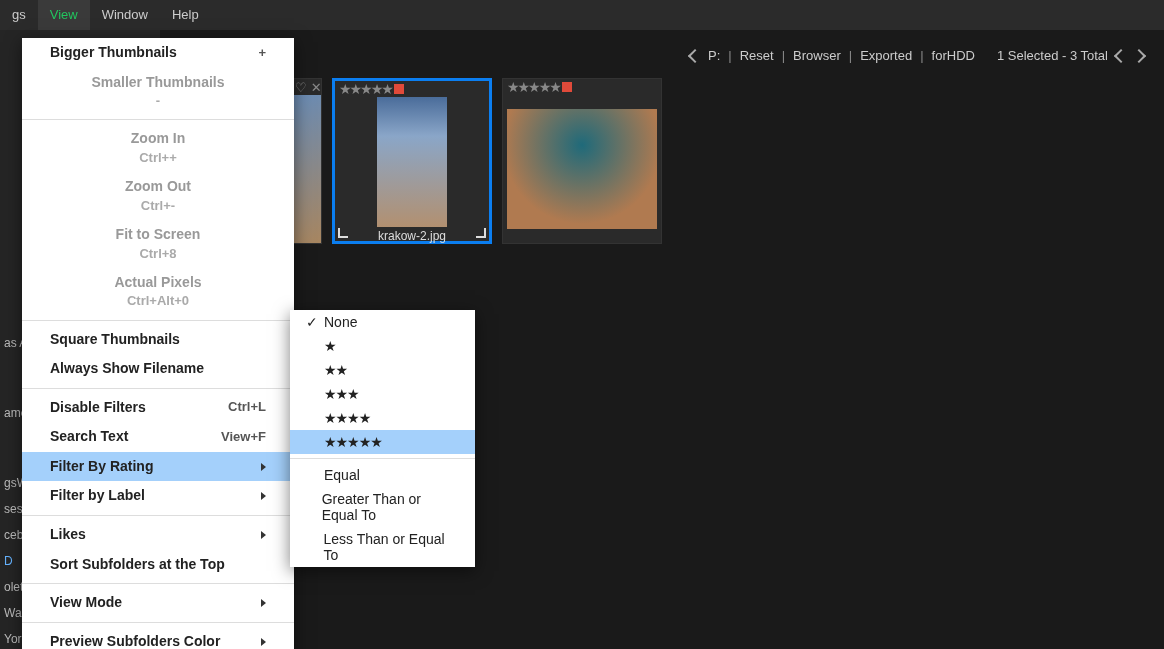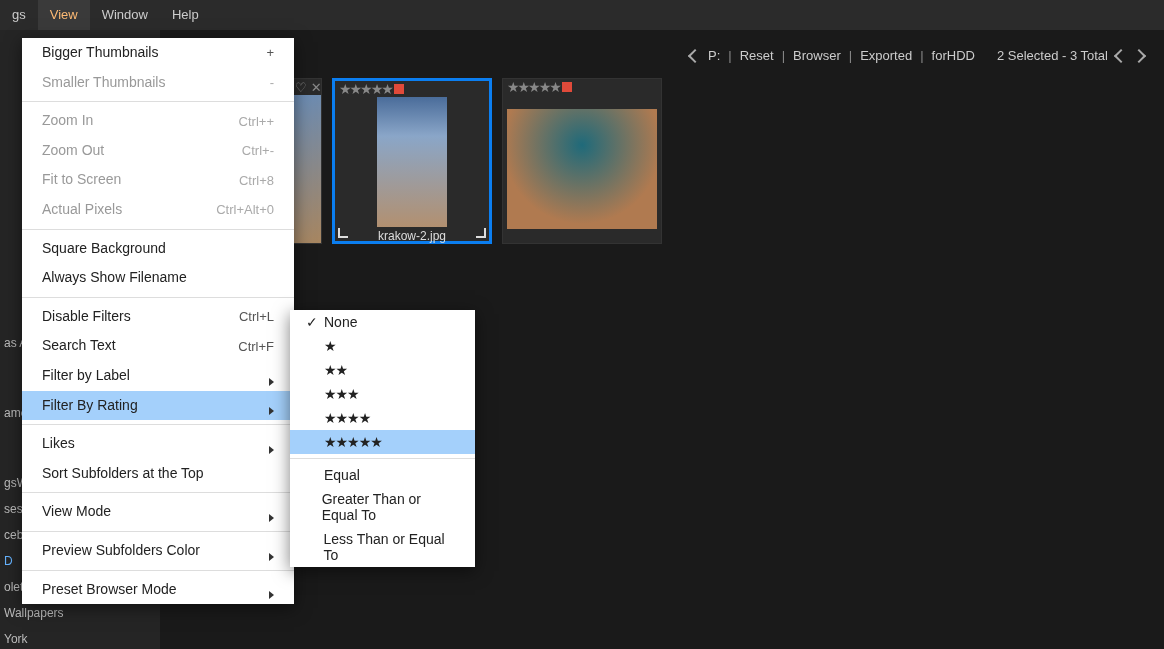--- a/index.html
+++ b/index.html
@@ -1,32 +1,32 @@
 <!DOCTYPE html>
 <html><head>
 <meta charset="utf-8">
 <style>
 * { box-sizing: border-box; margin: 0; padding: 0; font-family: 'Segoe UI', Tahoma, sans-serif; }
 body { width: 1164px; height: 649px; background: #1a1a1a; color: #e0e0e0; overflow: hidden; position: relative; font-size: 13px; }
 .menubar { display: flex; background: #2b2b2b; height: 30px; align-items: center; padding-left: 0; }
 .menubar-item { padding: 0 12px; height: 30px; line-height: 30px; color: #ccc; cursor: pointer; }
-.menubar-item.active { background: #3a3a3a; color: #fdba74; }
+.menubar-item.active { background: #3a3a3a; color: #22c55e; }
 .sidebar { position: absolute; left: 0; top: 30px; width: 160px; height: 619px; background: #252525; }
 .sidebar-item { padding: 6px 4px; color: #bbb; font-size: 12px; white-space: nowrap; overflow: hidden; }
 .sidebar-item.active { color: #66b3ff; }
 .content { position: absolute; left: 160px; top: 30px; right: 0; bottom: 0; background: #1a1a1a; }
 .path-bar { position: absolute; top: 18px; right: 20px; display: flex; align-items: center; gap: 8px; color: #ccc; font-size: 13px; }
 .chevron { display:inline-block; width: 10px; height: 10px; border-top: 2px solid #aaa; border-right: 2px solid #aaa; }
 .chevron.left { transform: rotate(-135deg); }
 .chevron.right { transform: rotate(45deg); }
 .dropdown { position: absolute; background: #fff; color: #222; box-shadow: 0 4px 16px rgba(0,0,0,0.5); }
 .dropdown.main { left: 22px; top: 38px; width: 272px; }
 .dropdown.sub { left: 290px; top: 310px; width: 185px; }
-.menu-row { display: flex; justify-content: space-between; align-items: flex-end; padding: 5px 20px; font-size: 14px; cursor: default; line-height: 1.4; }
-.menu-row.disabled { color: #999; }
+.menu-row { display: flex; justify-content: space-between; align-items: center; padding: 5px 28px; font-size: 14px; cursor: default; line-height: 1.4; font-weight: bold; }
+.menu-row.disabled { color: #999; flex-direction: column; }
 .menu-row.highlighted { background: #a4d0fb; }
 .menu-row .shortcut { color: #555; font-size: 13px; }
 .menu-row.disabled .shortcut { color:#aaa; }
 .menu-row .arrow { width:0; height:0; border-top:4px solid transparent; border-bottom:4px solid transparent; border-left:5px solid #333; }
 .menu-sep { height:1px; background:#ddd; margin: 4px 0; }
 .sub-row { display:flex; align-items:center; padding:4px 16px; font-size:14px; cursor:default; }
 .sub-row .check { width:18px; }
 .sub-row.highlighted { background:#a4d0fb; }
 .stars { letter-spacing:-1px; }
 .thumb-area { position:absolute; left:290px; top:78px; display:flex; gap:10px; }
@@ -82,21 +82,21 @@
     <span>P:</span>
       <span class="pipe">|</span>
     <span>Reset</span>
       <span class="pipe">|</span>
     <span>Browser</span>
       <span class="pipe">|</span>
     <span>Exported</span>
       <span class="pipe">|</span>
     <span>forHDD</span>
     <span style="width:6px"></span>
-    <span>2 Selected - 3 Total</span>
+    <span>1 Selected - 3 Total</span>
     <span class="chevron left"></span>
     <span class="chevron right"></span>
   </div>
 </div>
 
 <div class="thumb-area">
   <div class="thumb partial1">
     <div class="icon-group">
       <span class="icon-heart">♡</span>
       <span class="icon-x">✕</span>
@@ -152,45 +152,45 @@
       <span>Fit to Screen</span>
       <span class="shortcut">Ctrl+8</span>
     </div>
   <div class="menu-row disabled">
       <span>Actual Pixels</span>
       <span class="shortcut">Ctrl+Alt+0</span>
     </div>
   <div class="menu-sep"></div>
 
   <div class="menu-row">
-      <span>Square Background</span>
+      <span>Square Thumbnails</span>
       <span></span>
     </div>
   <div class="menu-row">
       <span>Always Show Filename</span>
       <span></span>
     </div>
   <div class="menu-sep"></div>
 
   <div class="menu-row">
       <span>Disable Filters</span>
       <span class="shortcut">Ctrl+L</span>
     </div>
   <div class="menu-row">
       <span>Search Text</span>
-      <span class="shortcut">Ctrl+F</span>
-    </div>
-  <div class="menu-row">
-      <span>Filter by Label</span>
-      <span class="arrow"></span>
+      <span class="shortcut">View+F</span>
     </div>
   <div class="menu-row highlighted">
       <span>Filter By Rating</span>
       <span class="arrow"></span>
     </div>
+  <div class="menu-row">
+      <span>Filter by Label</span>
+      <span class="arrow"></span>
+    </div>
   <div class="menu-sep"></div>
 
   <div class="menu-row">
       <span>Likes</span>
       <span class="arrow"></span>
     </div>
   <div class="menu-row">
       <span>Sort Subfolders at the Top</span>
       <span></span>
     </div>

